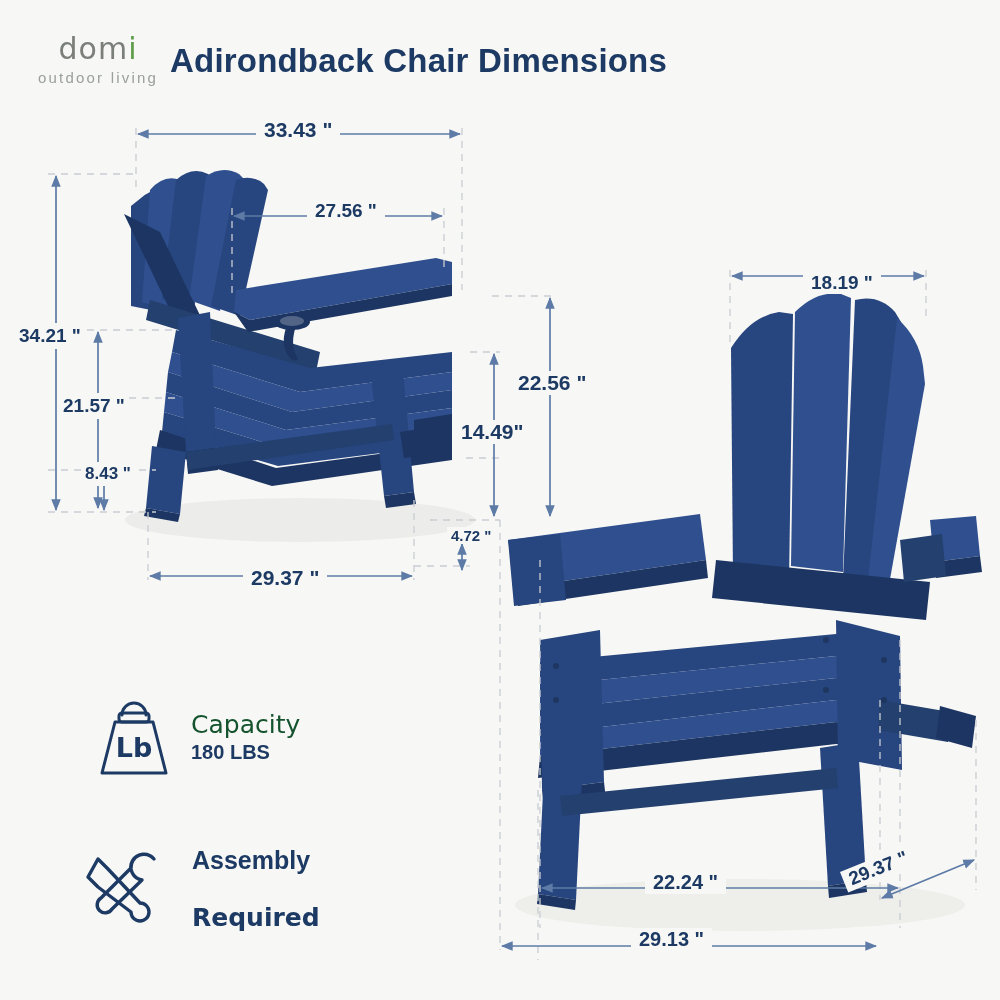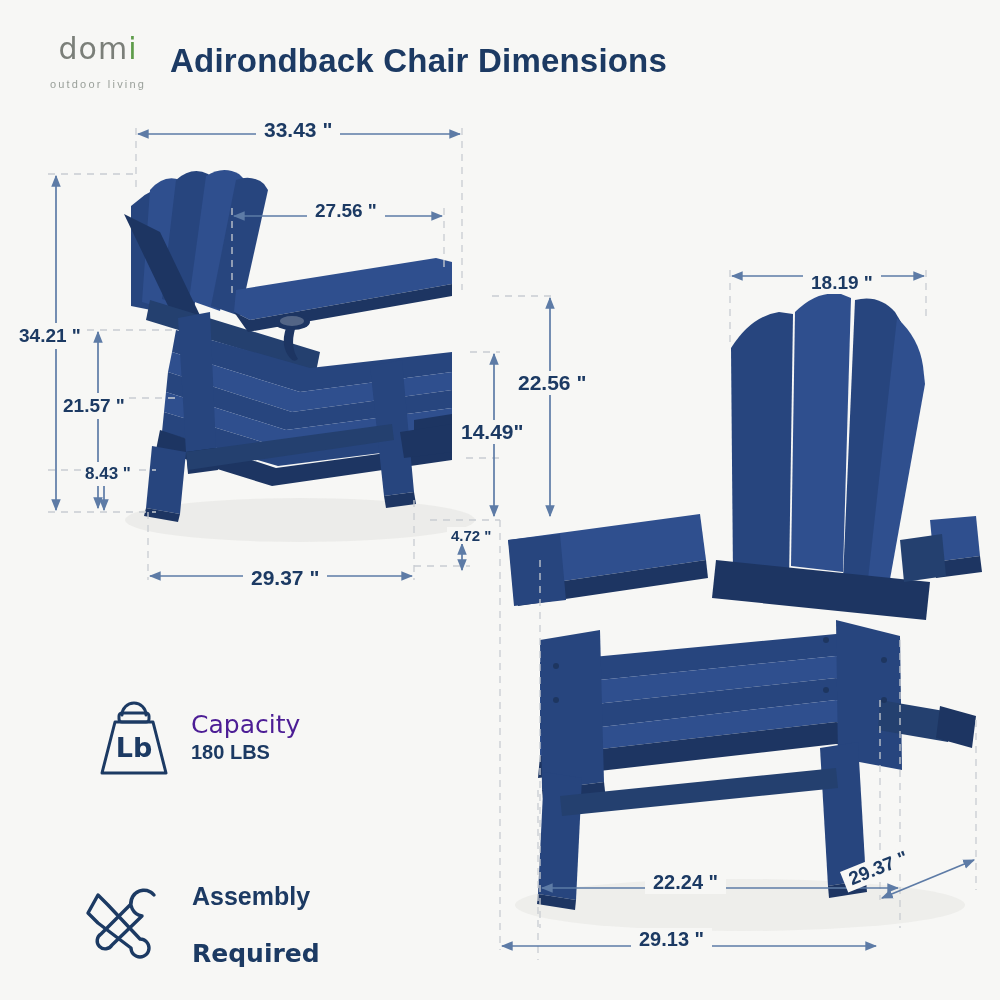--- a/index.html
+++ b/index.html
@@ -10,41 +10,41 @@
     color:#1f3a63;
     position:relative;
     overflow:hidden;
   }
   .stage{position:absolute;inset:0;}
 
   
   .brand{position:absolute;left:28px;top:34px;width:140px;text-align:center;}
   .brand-name{font-size:30px;letter-spacing:1px;color:#7b7f79;font-family:"DejaVu Sans", sans-serif;line-height:1;}
   .brand-name .dot{color:#5e9c4a;}
-  .brand-sub{margin-top:14px;font-size:11px;letter-spacing:2.2px;color:#9aa09a;}
+  .brand-sub{margin-top:5px;font-size:15px;letter-spacing:2.2px;color:#9aa09a;}
 
   
   .title{
     position:absolute;left:170px;top:42px;width:800px;
     font-size:33px;font-weight:bold;color:#1c3a63;letter-spacing:.2px;
     font-family:Liberation Sans, sans-serif;
   }
 
   
   .dim-label{position:absolute;font-weight:bold;color:#1c3a63;white-space:nowrap;}
   svg.overlay{position:absolute;left:0;top:0;width:1000px;height:1000px;pointer-events:none;}
 
   
   .feature{position:absolute;display:flex;align-items:center;gap:18px;}
   .feature .txt{line-height:1.25;}
-  .feature .t1{font-size:25px;color:#4c1d95;font-family:"DejaVu Sans", sans-serif;text-align:center;}
+  .feature .t1{font-size:25px;color:#14532d;font-family:"DejaVu Sans", sans-serif;text-align:center;}
   .feature .t2{font-size:20px;font-weight:bold;color:#1c3a63;}
   .feature .t2.reg{font-weight:bold;font-family:"DejaVu Sans", sans-serif;margin-top:26px;}
   #capacity{left:95px;top:695px;}
-  #assembly{left:78px;top:881px;}
+  #assembly{left:78px;top:845px;}
 </style>
 </head>
 <body>
 
 <div class="stage">
 
   <div class="brand">
     <div class="brand-name"><span>dom</span><span class="dot">i</span></div>
     <div class="brand-sub">outdoor living</div>
   </div>

